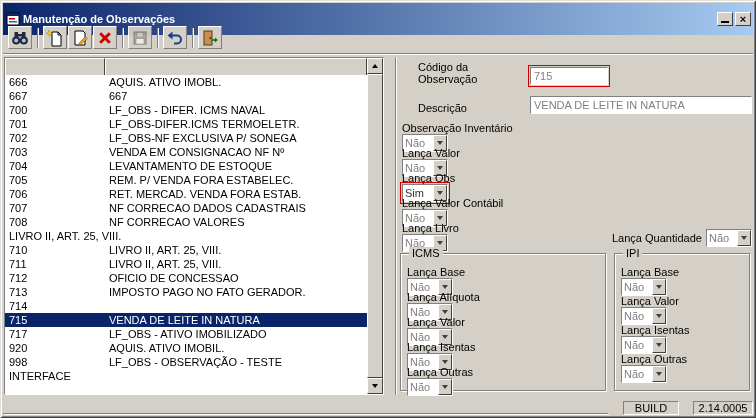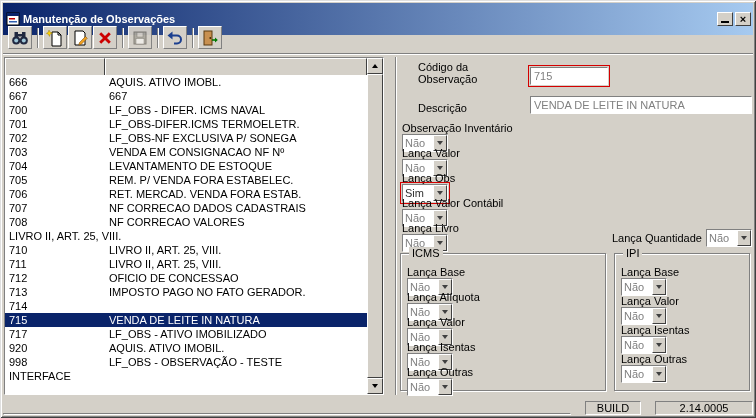--- a/index.html
+++ b/index.html
@@ -89,21 +89,21 @@
   .icms .frow { height:25px; }
   .ipi .frow { height:29px; }
   .icms .flabel { width:94px; flex:none; }
   .ipi .flabel { width:80px; flex:none; }
 
   
   .statusbar { position:absolute; left:3px; right:3px; bottom:3px; height:17px; display:flex; gap:14px;align-items:flex-end; }
   .sb-panel { border:1px solid; border-color:#808080 #ffffff #ffffff #808080; display:flex; align-items:center; justify-content:center; overflow:hidden; }
   .sb-fill { flex:1; }
   .sb-build { width:56px; }
-  .sb-ver { width:98px; }
+  .sb-ver { width:60px; }
 </style>
 </head>
 <body>
 
 <div class="window">
 
   <div class="titlebar">
     <span class="title-icon">
       <svg viewBox="0 0 14 14">
           <rect x="1" y="1" width="12" height="12" fill="#ffffff" stroke="#000000"></rect>

